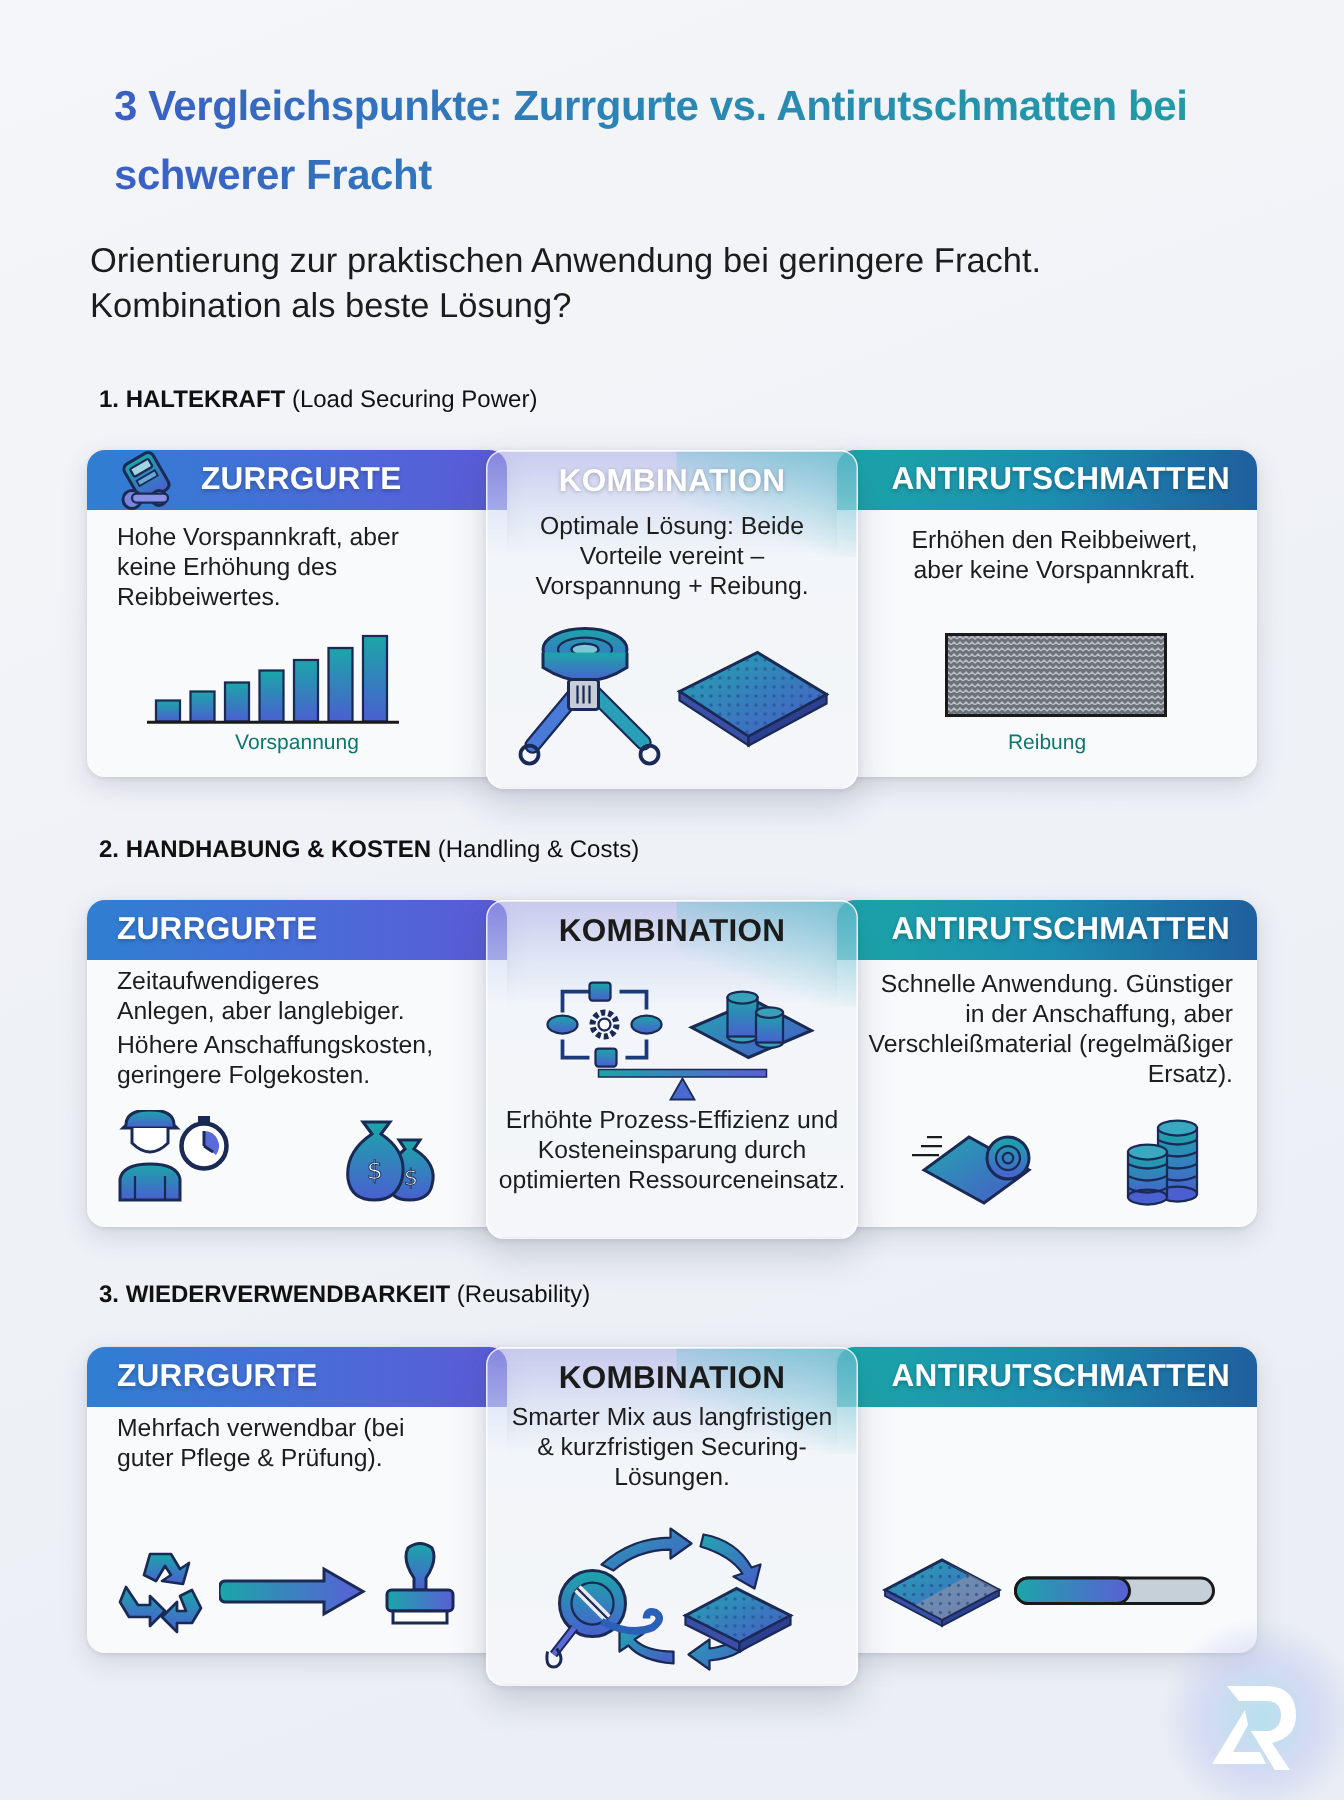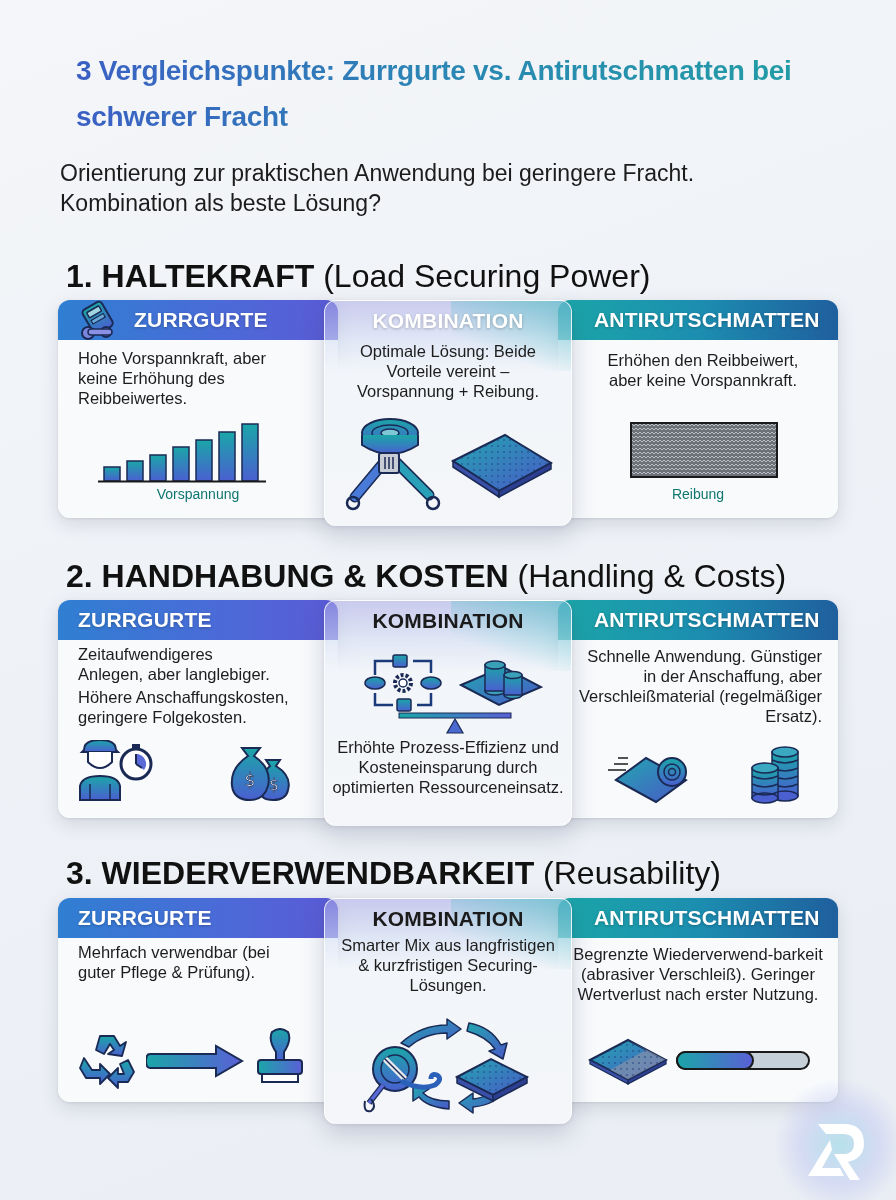--- a/index.html
+++ b/index.html
@@ -14,21 +14,21 @@
     position: absolute; left: 76px; top: 48px; width: 800px;
     font-size: 28px; font-weight: 700; line-height: 46px; letter-spacing: -0.3px;
     background: linear-gradient(90deg, #3b5fc4 0%, #2b86b4 45%, #1fa0a2 100%);
     -webkit-background-clip: text; background-clip: text; color: transparent;
   }
   .subtitle {
     position: absolute; left: 60px; top: 158px; width: 800px;
     font-size: 23px; line-height: 30px; color: #1c1c1c;
   }
   .section-heading {
-    position: absolute; left: 66px; font-size: 32px; color: #111;
+    position: absolute; left: 66px; font-size: 16px; color: #111;
   }
   .section-heading b { font-weight: 700; }
   .section-heading span.en { font-weight: 400; }
 
   .row { position: absolute; left: 58px; width: 780px; }
   .card {
     position: absolute; background: rgba(248,250,252,0.96);
     border-radius: 12px;
     box-shadow: 0 6px 18px rgba(60,70,100,0.16), 0 1px 3px rgba(0,0,0,0.08);
     overflow: hidden;
@@ -46,21 +46,21 @@
     content: ""; position: absolute; right: 0; top: 0; width: 120px; height: 70px;
     background: linear-gradient(200deg, rgba(60,190,190,0.55), rgba(60,190,190,0) 70%);
     pointer-events: none;
   }
   .hdr {
     height: 40px; display: flex; align-items: center;
     font-weight: 700; font-size: 21px; color: #fff; letter-spacing: 0.2px;
     text-shadow: 0 1px 3px rgba(0,0,0,0.25);
   }
   .left .hdr { background: linear-gradient(90deg, #2f7fd2 0%, #4c6ad8 60%, #5b5ad6 100%); padding-left: 20px; }
-  .right .hdr { background: linear-gradient(90deg, #1ba6a8 0%, #1c8eb0 50%, #1f5f9e 100%); padding-right: 18px; padding-left: 36px; }
+  .right .hdr { background: linear-gradient(90deg, #1ba6a8 0%, #1c8eb0 50%, #1f5f9e 100%); justify-content: flex-end; padding-right: 18px; padding-left: 36px; }
   .mid .hdr { justify-content: center; color: #fff; position: relative; z-index: 1; }
   .mid .hdr.dark { color: #1b1b1b; text-shadow: none; }
   .body-text { font-size: 16.5px; line-height: 20px; color: #1d1d1d; }
   .left .body-text { padding: 8px 16px 0 20px; }
   .right .body-text { padding: 8px 18px 0 18px; text-align: center; }
   .right .body-text.ralign { text-align: right; }
   .mid .body-text { text-align: center; padding: 0 10px; position: relative; z-index: 1; }
   .caption { position: absolute; font-size: 14px; color: #0f766e; text-align: center; width: 100%; left: 0; }
   svg { display: block; }
   .abs { position: absolute; }
@@ -357,21 +357,20 @@
         <polygon points="96,62 132,80 132,86 96,68" fill="#3a4fa8" stroke="#1a2a55" stroke-width="1.5"></polygon>
         <polygon points="132,80 166,62 166,68 132,86" fill="#2c3f90" stroke="#1a2a55" stroke-width="1.5"></polygon>
       </svg>
     </div>
   </div>
 
   <div class="card side right" style="height:204px">
     <div class="hdr">
       <span>ANTIRUTSCHMATTEN</span>
     </div>
-    <div class="body-text" style="padding:6px 12px 0 12px">Begrenzte Wiederverwend-barkeit (abrasiver Verschleiß). Geringer Wertverlust nach erster Nutzung.</div>
     <div class="abs" style="left:30px; top:138px">
       <svg width="80" height="50" viewBox="0 0 80 50">
         <polygon points="2,24 40,4 78,24 40,44" fill="url(#gDiag)" stroke="#1a2a55" stroke-width="2"></polygon>
         <polygon points="40,4 78,24 40,44 22,34 58,14" fill="#8a94a8" opacity="0.65"></polygon>
         <polygon points="2,24 40,4 78,24 40,44" fill="url(#dots)"></polygon>
         <polygon points="2,24 40,44 40,48 2,28" fill="#3a4fa8" stroke="#1a2a55" stroke-width="1.2"></polygon>
         <polygon points="40,44 78,24 78,28 40,48" fill="#2c3f90" stroke="#1a2a55" stroke-width="1.2"></polygon>
       </svg>
     </div>
     <div class="abs" style="left:118px; top:152px">

